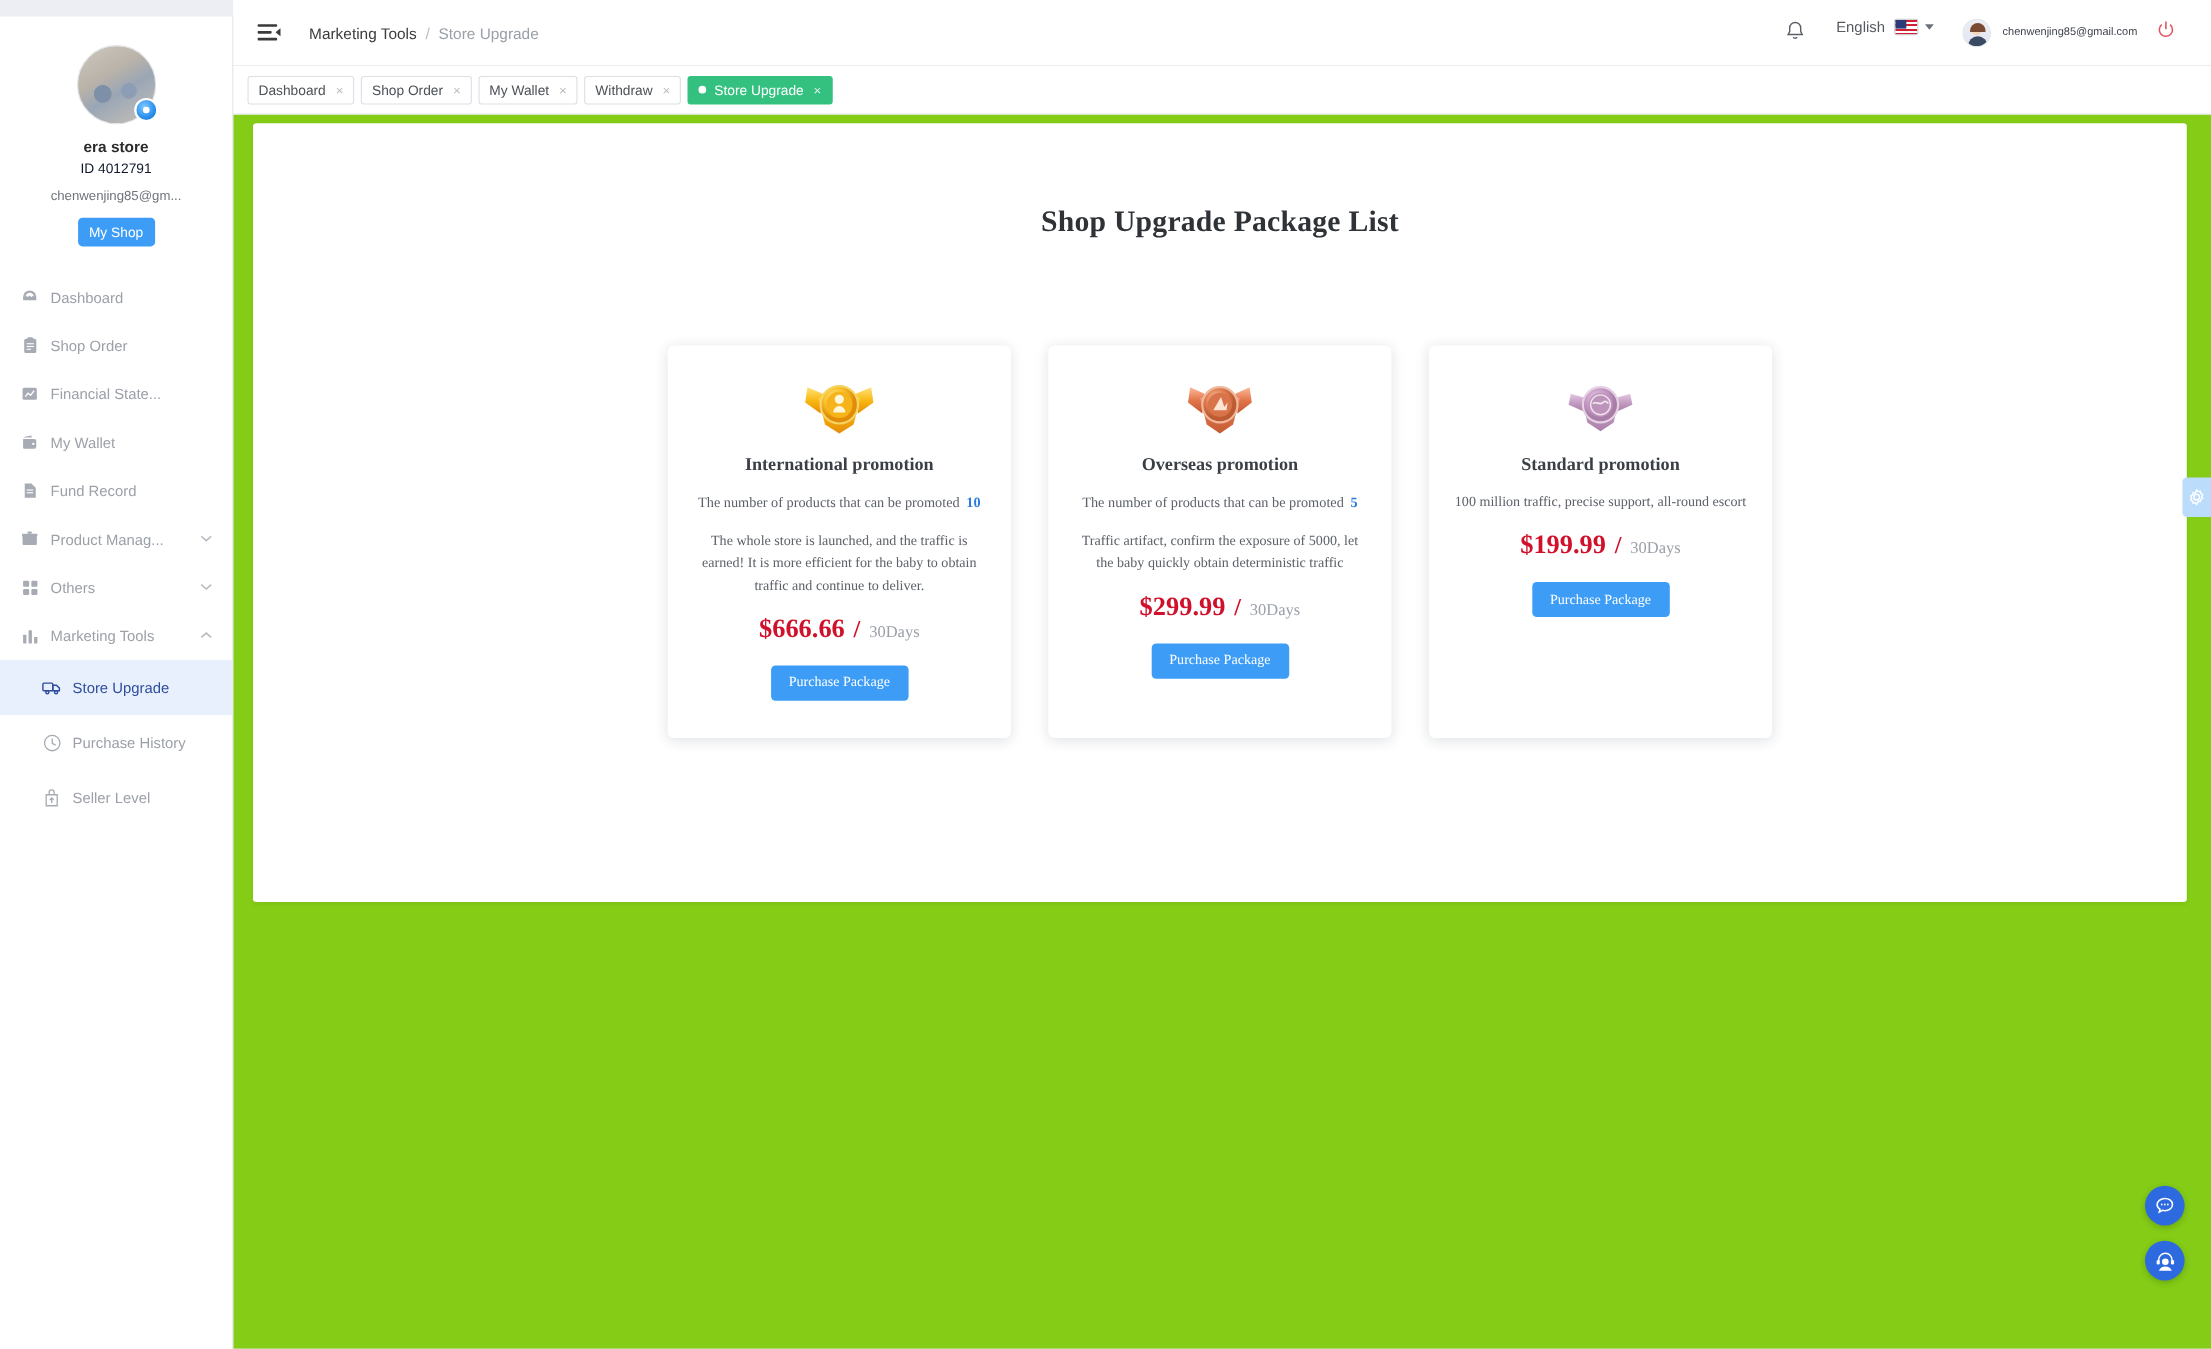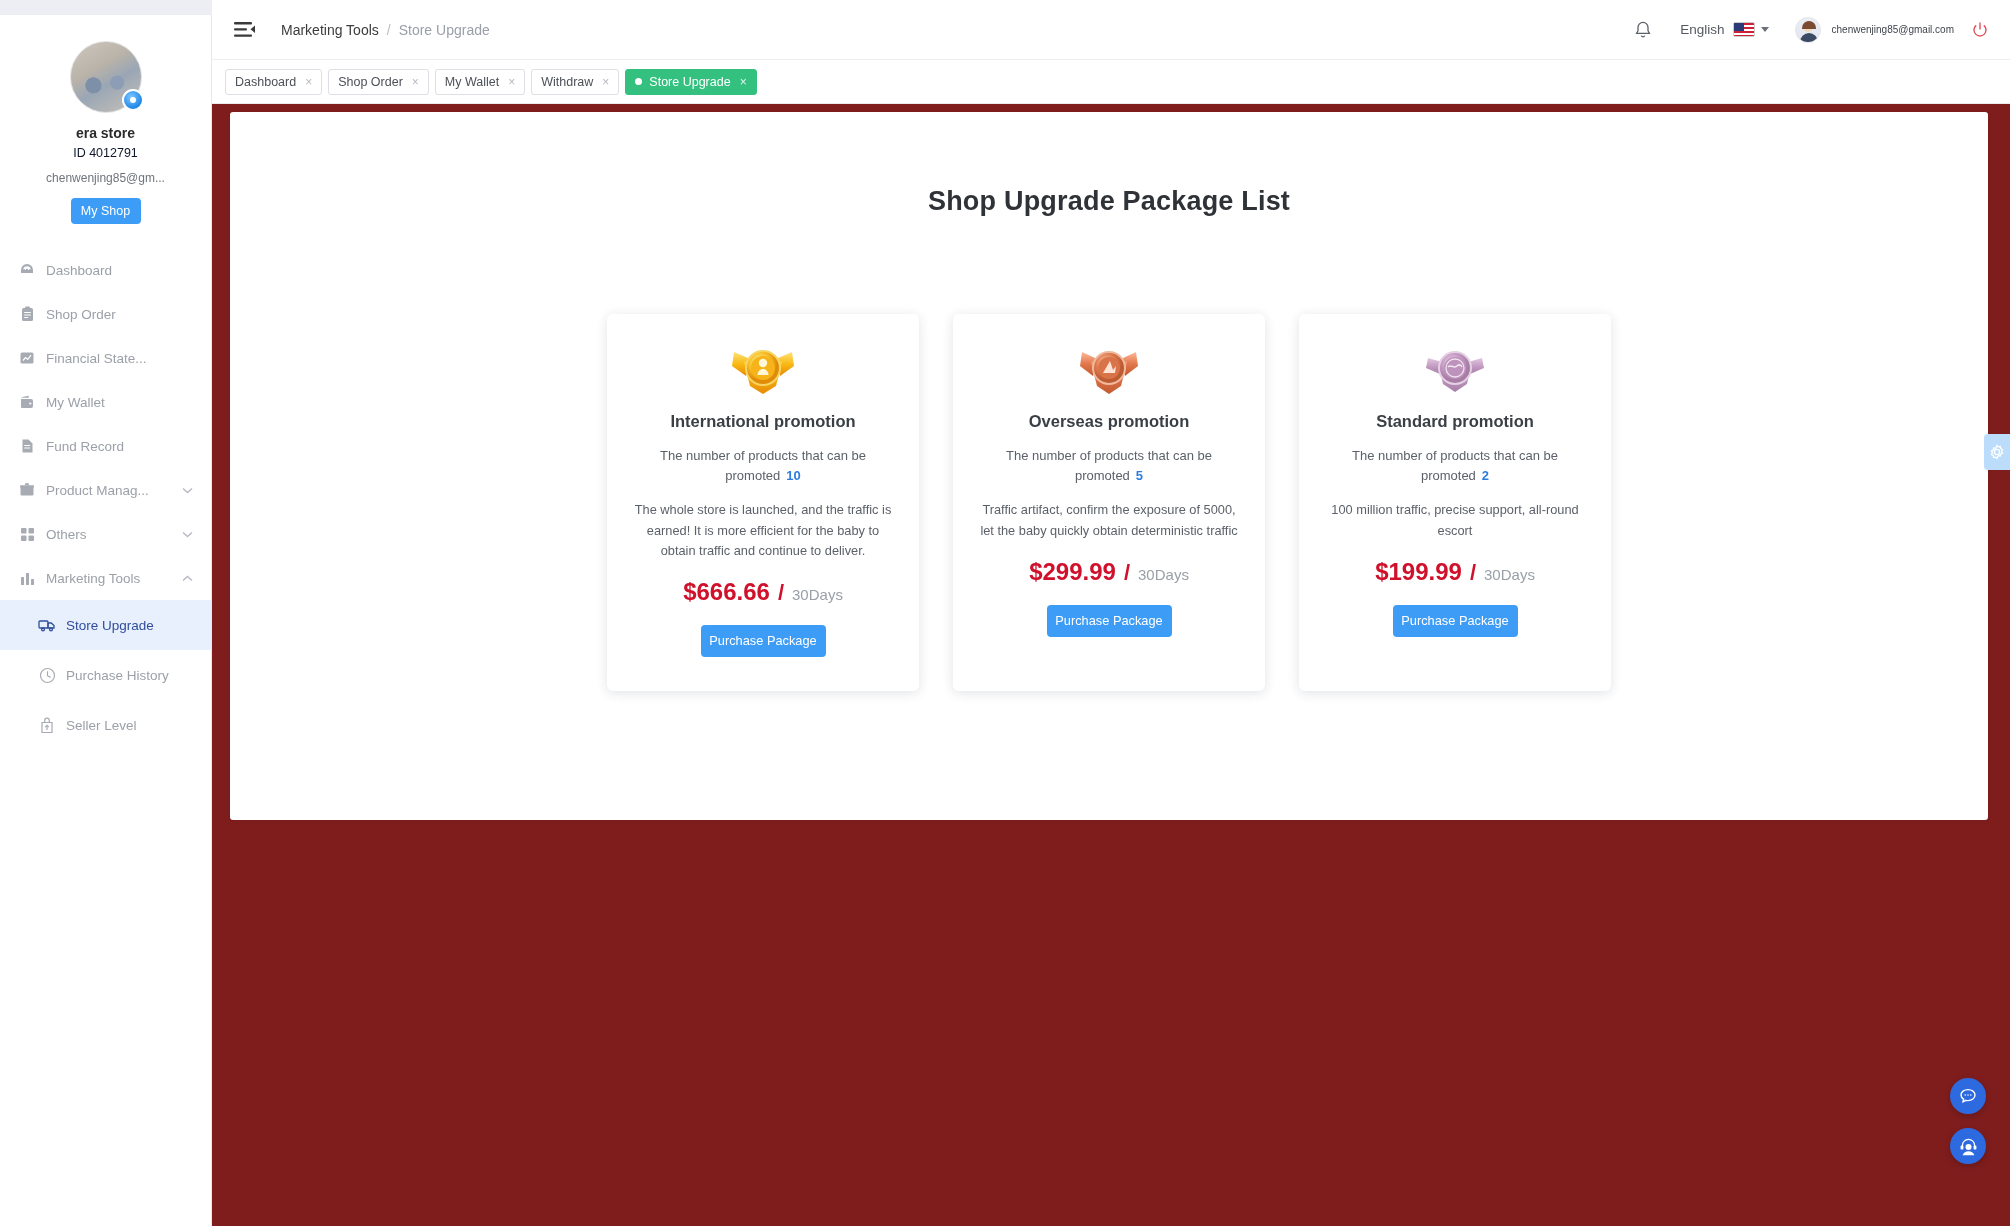--- a/index.html
+++ b/index.html
@@ -76,21 +76,21 @@
   
   #header {
     position: absolute; left: 212px; top: 0; right: 0; height: 60px;
     background: #fff; border-bottom: 1px solid #eceef1;
     display: flex; align-items: center; z-index: 15;
   }
   .burger { margin-left: 22px; width: 22px; height: 18px; cursor: pointer; color:#3a3a3a; }
   .breadcrumb { margin-left: 25px; font-size: 14px; color: #3c3c3c; display: flex; align-items: center; }
   .breadcrumb .sep { margin: 0 8px; color: #b9bdc4; }
   .breadcrumb .cur { color: #9aa0a8; }
-  .header-right { margin-left: auto; display: flex; align-items: center; padding-right: 20px; }
+  .header-right { margin-left: auto; display: flex; align-items: flex-start; padding-right: 31px; }
   .bell { width: 22px; height: 22px; color: #5b6068; cursor: pointer; margin-right: 26px; }
   .lang { font-size: 13.5px; color: #555a61; cursor: pointer; display: flex; align-items: center; }
   .flag {
     width: 22px; height: 15px; margin-left: 8px; border-radius: 2px; position: relative; overflow: hidden;
     background: repeating-linear-gradient(#cf2036 0 2px, #fff 2px 4px);
     border: 1px solid #ccc;
   }
   .flag::after {
     content: ""; position: absolute; left: 0; top: 0; width: 10px; height: 8px; background: #2a3b78;
   }
@@ -125,21 +125,21 @@
     margin-right: 6px; font-size: 12.5px; color: #4c5157; cursor: pointer; white-space: nowrap;
   }
   .tab .tab-x { margin-left: 9px; color: #b6bac0; font-size: 12px; }
   .tab.active { background: #34c180; border-color: #34c180; color: #fff; }
   .tab.active .tab-x { color: #e2f7ee; }
   .tab .dot { width: 7px; height: 7px; border-radius: 50%; background: #fff; margin-right: 7px; }
 
   
   #content {
     position: absolute; left: 212px; top: 104px; right: 0; bottom: 0;
-    background: #7f1d1d; overflow: hidden;
+    background: #84cc16; overflow: hidden; font-family: Liberation Serif, serif;
   }
   .panel {
     position: absolute; left: 18px; top: 8px; right: 22px; height: 708px;
     background: #fff; border-radius: 3px; box-shadow: 0 1px 4px rgba(0,0,0,.06);
   }
   .page-title {
     text-align: center; font-size: 27px; font-weight: bold; color: #2f3337;
     padding-top: 74px; letter-spacing: .2px;
   }
 
@@ -501,23 +501,20 @@
             <path d="M10 18 L24 22 L22 34 L8 28 Z" fill="url(#s1)"></path>
             <path d="M64 18 L50 22 L52 34 L66 28 Z" fill="url(#s1)"></path>
             <path d="M20 22 L37 15 L54 22 L49 44 L37 52 L25 44 Z" fill="url(#s1)"></path>
             <circle cx="37" cy="28" r="16" fill="url(#s2)" stroke="#e5d0e4" stroke-width="2"></circle>
             <circle cx="37" cy="28" r="11" fill="#bd93bc"></circle>
             <circle cx="37" cy="28" r="9" fill="none" stroke="#efe0ee" stroke-width="1.3"></circle>
             <path d="M30 27c3-3 6 2 9-1s5 1 5 1" fill="none" stroke="#f3e6f2" stroke-width="1.5"></path>
           </svg>
         </div>
         <div class="card-title">Standard promotion</div>
-        <div class="card-count">
-          <span>The number of products that can be promoted</span><span class="num">2</span>
-        </div>
         <div class="card-desc">100 million traffic, precise support, all-round escort</div>
         <div class="price-row">
           <span class="price">$199.99</span>
           <span class="slash">/</span>
           <span class="period">30Days</span>
         </div>
         <button class="buy-btn">Purchase Package</button>
       </div>
 
     </div>

